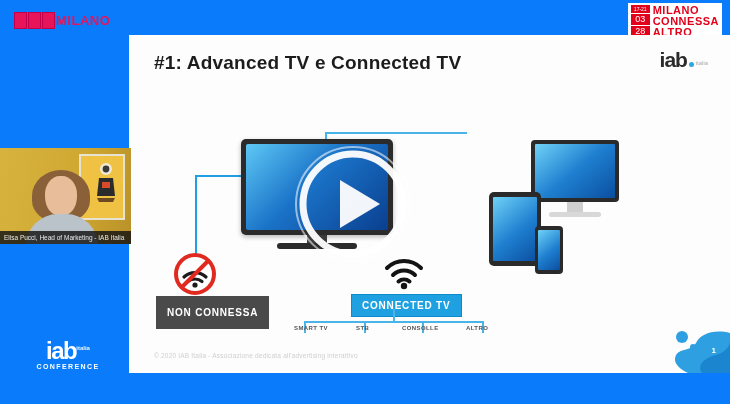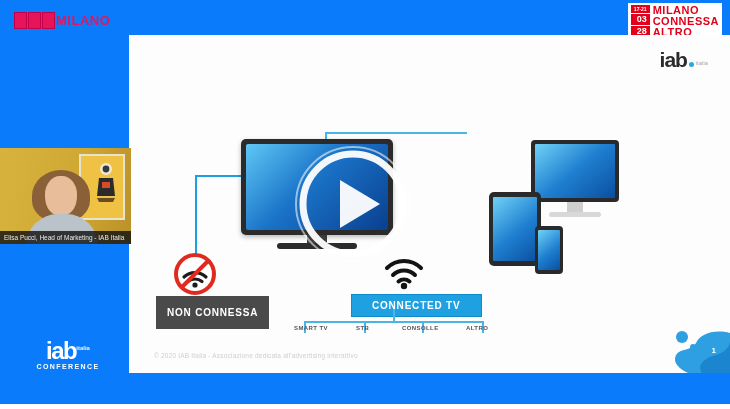--- a/index.html
+++ b/index.html
@@ -26,23 +26,23 @@
     letter-spacing:.5px;line-height:15px;margin-left:1px;
   }
   
   .mdw{
     position:absolute;right:8px;top:3px;
     display:flex;gap:3px;align-items:flex-start;
     background:#ffffff;padding:2px 3px;
   }
   .mdw-dates{display:flex;flex-direction:column;gap:1px;}
   .mdw-dates span{
-    background:#e2001a;color:#fff;font-weight:bold;
+    background:#e2001a;color:#fff;font-weight:normal;
     font-size:9px;line-height:9px;padding:1px 3px;
-    text-align:right;letter-spacing:0px;
+    text-align:center;letter-spacing:0px;
   }
   .mdw-dates span.tiny{font-size:5px;line-height:6px;padding:1px 3px;}
   .mdw-words{display:flex;flex-direction:column;gap:1px;}
   .mdw-words span{
     color:#e2001a;font-weight:bold;font-size:11px;
     line-height:10px;letter-spacing:.5px;
   }
   
   .slide{
     position:absolute;left:129px;top:35px;width:601px;height:338px;
@@ -99,21 +99,21 @@
     position:absolute;left:27px;top:261px;
     background:#4a4a4a;color:#ffffff;font-weight:bold;
     font-size:10px;letter-spacing:.8px;padding:11px 11px;
   }
   
   .wifi{position:absolute;left:253px;top:219px;width:44px;height:36px;}
   
   .conntv{
     position:absolute;left:222px;top:259px;
     background:#1fa0e0;color:#ffffff;font-weight:bold;
-    font-size:10px;letter-spacing:.8px;padding:5px 20px;
+    font-size:10px;letter-spacing:.8px;padding:5px 10px;
     border:1px solid #0d8bcb;
   }
   
   .fan{position:absolute;left:175px;top:274px;width:180px;height:20px;}
   .fan .hbar{position:absolute;left:0;top:12px;width:180px;height:2px;background:#49b4e8;}
   .fan .leg{position:absolute;top:12px;width:2px;height:12px;background:#49b4e8;}
   .fan .up{position:absolute;top:0;width:2px;height:12px;background:#49b4e8;}
   .dev-labels{
     position:absolute;left:165px;top:290px;width:200px;height:14px;
   }
@@ -230,20 +230,21 @@
     </div>
     <div class="mdw-words">
       <span>MILANO</span>
       <span>CONNESSA</span>
       <span>ALTRO</span>
     </div>
   </div>
 
   <div class="slide">
 
+    <div class="slide-title">#1: Advanced TV e Connected TV</div>
 
     <div class="iab-slide-logo">
       <span class="iab-text">iab</span>
       <span class="iab-dot"></span>
       <span class="iab-italia">italia</span>
     </div>
 
     <div class="adv-bracket"></div>
 
     <div class="elbow"></div>

